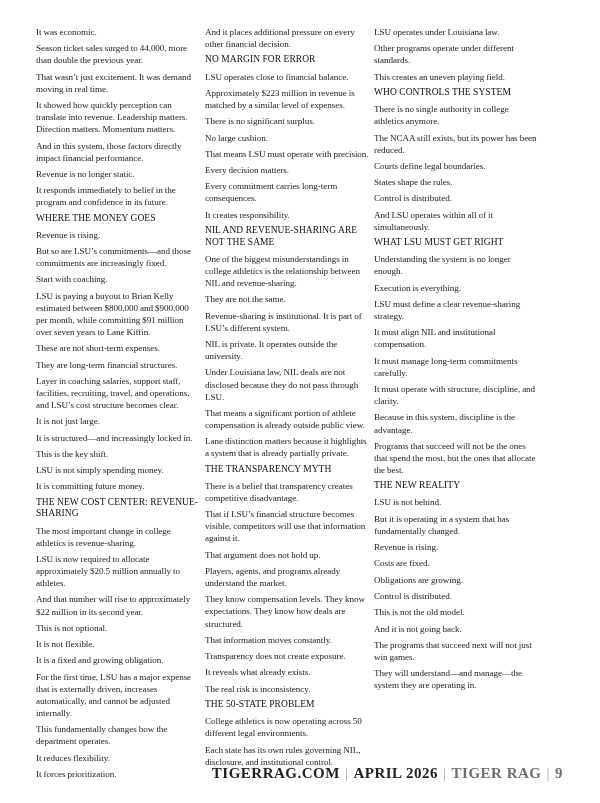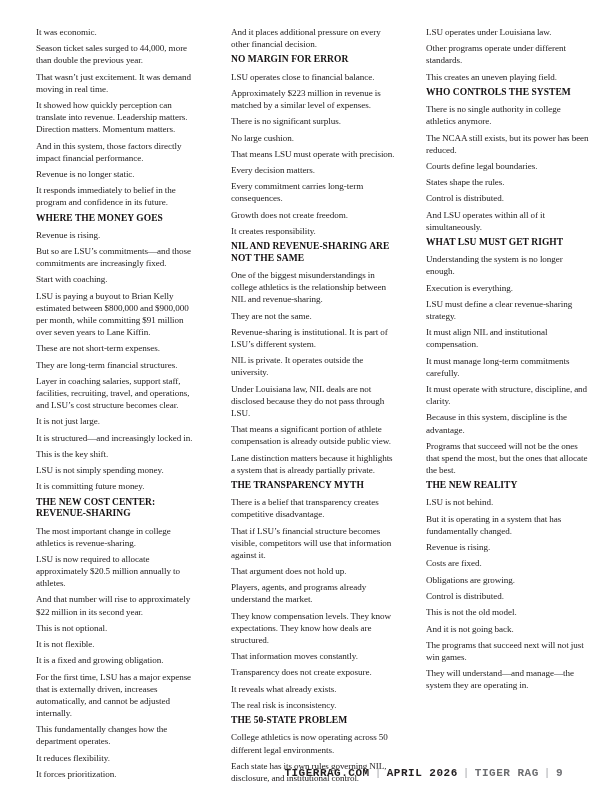--- a/index.html
+++ b/index.html
@@ -19,49 +19,49 @@
     position: absolute;
     inset: 0;
     background: #ffffff;
   }
   .columns {
     position: absolute;
     left: 36px;
     top: 26px;
     width: 528px;
     display: flex;
-    gap: 31px;
+    gap: 5px;
     align-items: flex-start;
   }
   .col {
     width: 164px;
     flex: 0 0 164px;
   }
   .col p {
     margin: 0 0 4.2px 0;
     font-size: 9.1px;
     line-height: 12.1px;
     text-align: left;
     letter-spacing: -0.05px;
     word-spacing: -0.2px;
   }
   .col h3 {
     margin: 1.5px 0 4.4px 0;
     font-size: 9.5px;
     line-height: 11.8px;
-    font-weight: bold;
+    font-weight: normal;
     color: #141112;
     letter-spacing: 0.05px;
   }
   .footer {
     position: absolute;
     right: 37px;
     top: 768px;
-    font-family: Liberation Mono, monospace;
-    font-size: 11px;
+    font-family: Liberation Serif, serif;
+    font-size: 15px;
     line-height: 11px;
     letter-spacing: 0.5px;
     white-space: nowrap;
   }
   .footer .dark {
     color: #231f20;
     font-weight: bold;
   }
   .footer .gray {
     color: #6d6e71;
@@ -115,21 +115,20 @@
     <div class="col">
         <p>And it places additional pressure on every other financial decision.</p>
         <h3>NO MARGIN FOR ERROR</h3>
         <p>LSU operates close to financial balance.</p>
         <p>Approximately $223 million in revenue is matched by a similar level of expenses.</p>
         <p>There is no significant surplus.</p>
         <p>No large cushion.</p>
         <p>That means LSU must operate with precision.</p>
         <p>Every decision matters.</p>
         <p>Every commitment carries long-term consequences.</p>
-        <p>Growth does not create freedom.</p>
         <p>It creates responsibility.</p>
         <h3>NIL AND REVENUE-SHARING ARE NOT THE SAME</h3>
         <p>One of the biggest misunderstandings in college athletics is the relationship between NIL and revenue-sharing.</p>
         <p>They are not the same.</p>
         <p>Revenue-sharing is institutional. It is part of LSU’s different system.</p>
         <p>NIL is private. It operates outside the university.</p>
         <p>Under Louisiana law, NIL deals are not disclosed because they do not pass through LSU.</p>
         <p>That means a significant portion of athlete compensation is already outside public view.</p>
         <p>Lane distinction matters because it highlights a system that is already partially private.</p>
         <h3>THE TRANSPARENCY MYTH</h3>

